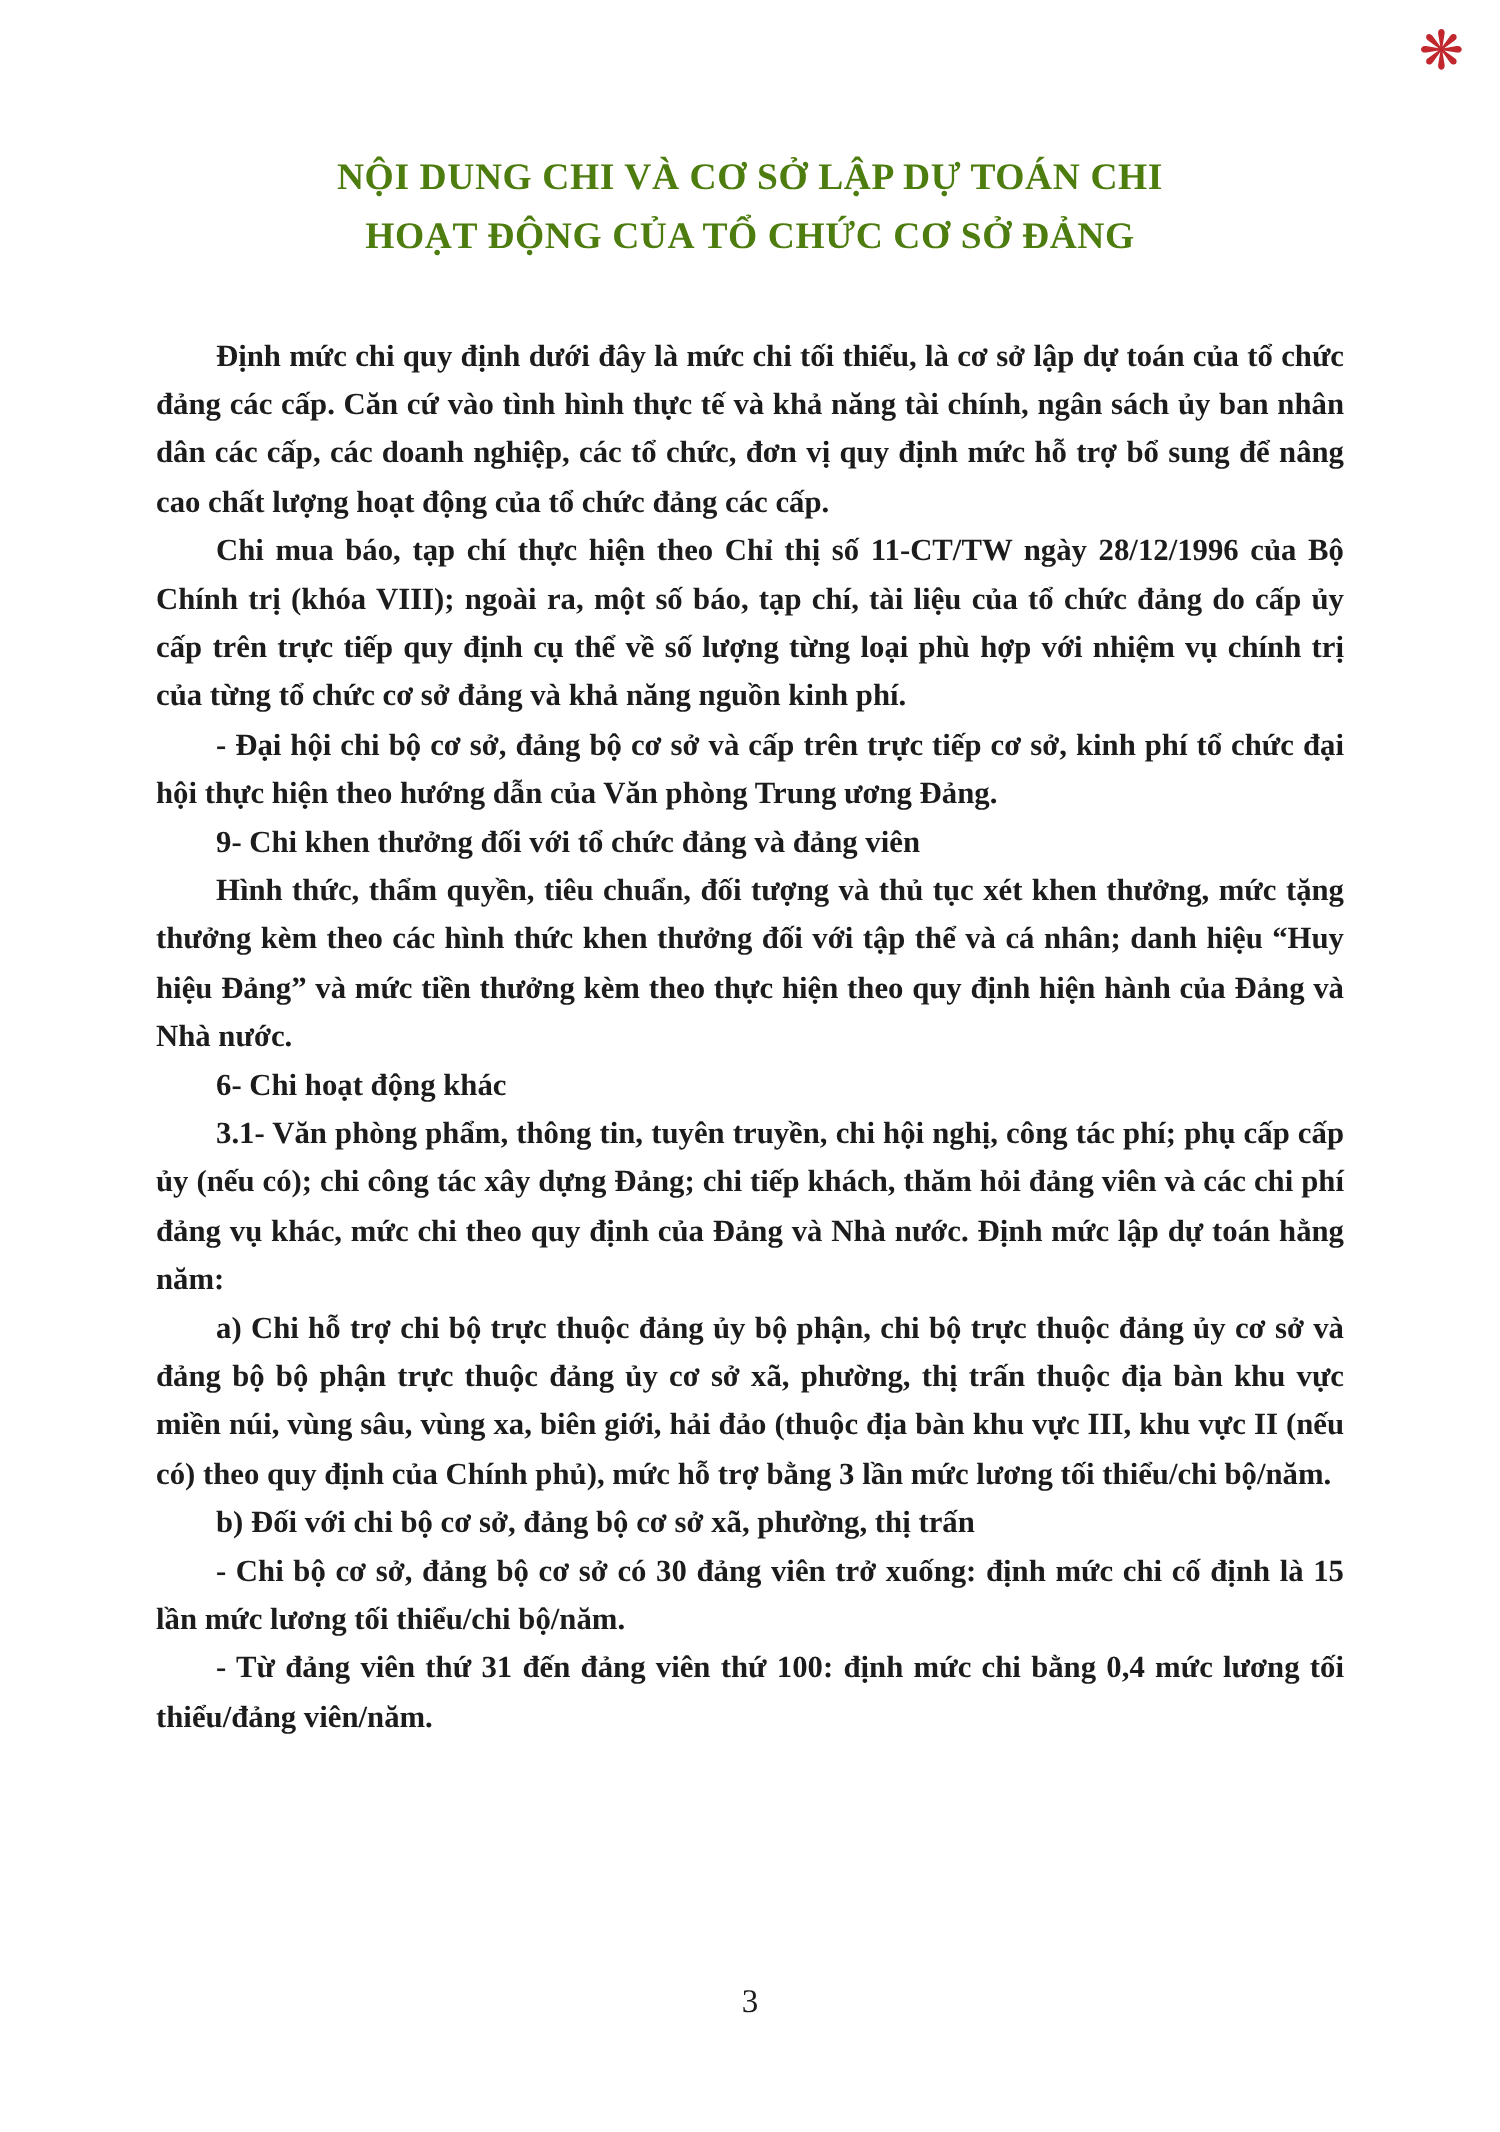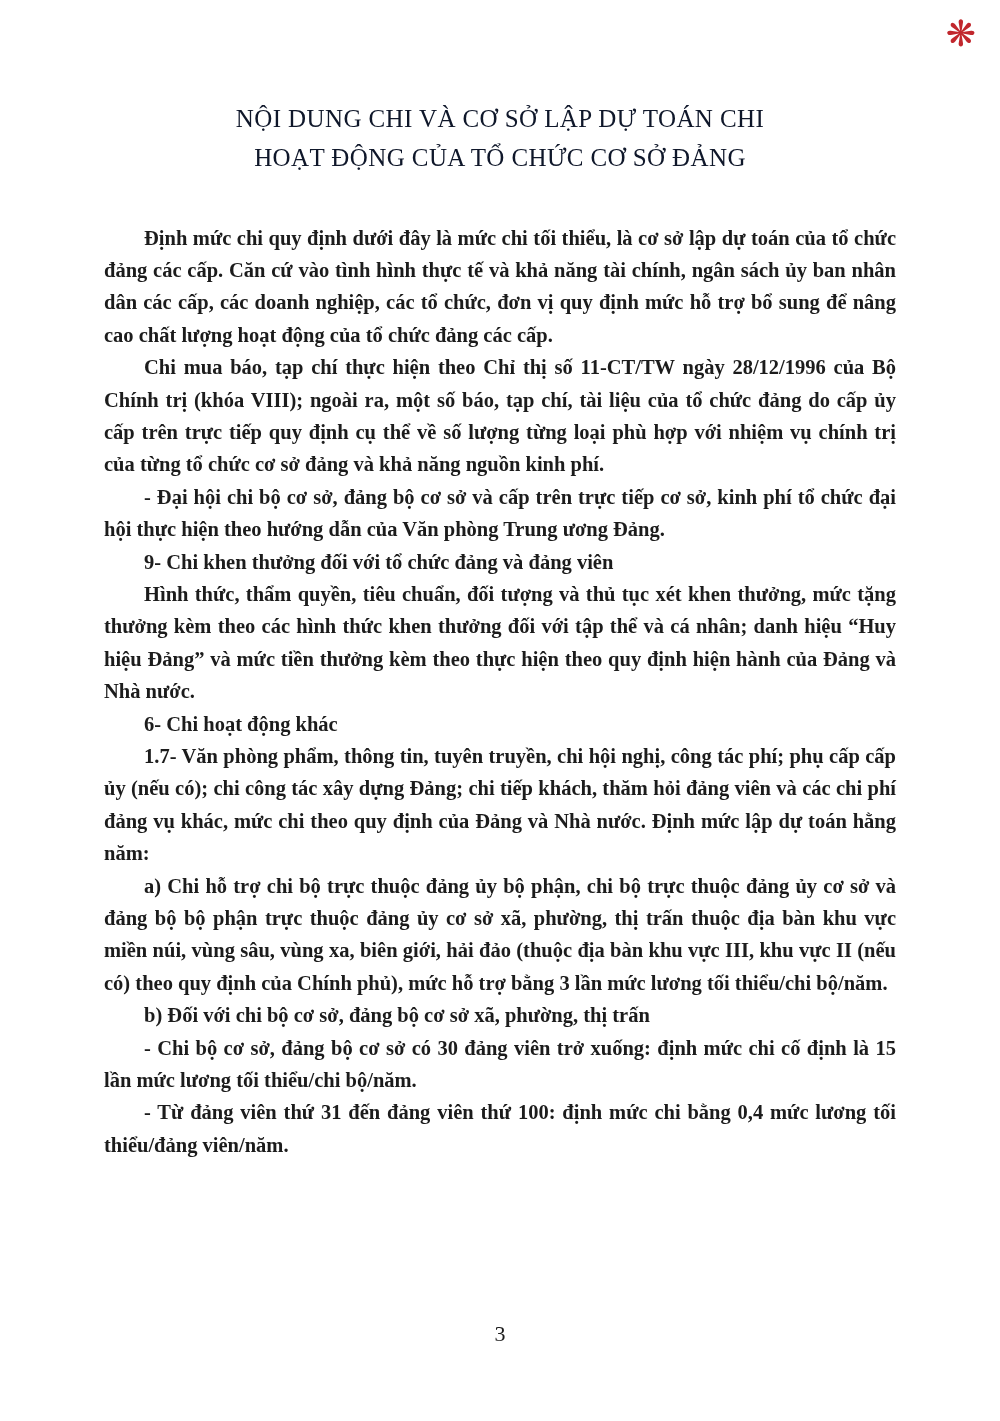--- a/index.html
+++ b/index.html
@@ -22,24 +22,24 @@
     right: 24px;
     font-size: 36px;
     line-height: 1;
     color: #c1272d;
   }
   .title {
     margin: 100px auto 0 auto;
     width: 840px;
     text-align: center;
     font-size: 25px;
-    font-weight: normal;
+    font-weight: bold;
     line-height: 1.55;
     letter-spacing: 0.4px;
-    color: #0f172a;
+    color: #4d7c0f;
   }
   .body-text {
     width: 792px;
     margin: 44px auto 0 auto;
     font-size: 20.5px;
     line-height: 32.4px;
     text-align: justify;
     color: #1c1c1c;
   }
   .body-text p {
@@ -69,21 +69,21 @@
     <span>HOẠT ĐỘNG CỦA TỔ CHỨC CƠ SỞ ĐẢNG</span>
   </h1>
 
   <div class="body-text">
     <p>Định mức chi quy định dưới đây là mức chi tối thiểu, là cơ sở lập dự toán của tổ chức đảng các cấp. Căn cứ vào tình hình thực tế và khả năng tài chính, ngân sách ủy ban nhân dân các cấp, các doanh nghiệp, các tổ chức, đơn vị quy định mức hỗ trợ bổ sung để nâng cao chất lượng hoạt động của tổ chức đảng các cấp.</p>
     <p>Chi mua báo, tạp chí thực hiện theo Chỉ thị số 11-CT/TW ngày 28/12/1996 của Bộ Chính trị (khóa VIII); ngoài ra, một số báo, tạp chí, tài liệu của tổ chức đảng do cấp ủy cấp trên trực tiếp quy định cụ thể về số lượng từng loại phù hợp với nhiệm vụ chính trị của từng tổ chức cơ sở đảng và khả năng nguồn kinh phí.</p>
     <p>- Đại hội chi bộ cơ sở, đảng bộ cơ sở và cấp trên trực tiếp cơ sở, kinh phí tổ chức đại hội thực hiện theo hướng dẫn của Văn phòng Trung ương Đảng.</p>
     <p>9- Chi khen thưởng đối với tổ chức đảng và đảng viên</p>
     <p>Hình thức, thẩm quyền, tiêu chuẩn, đối tượng và thủ tục xét khen thưởng, mức tặng thưởng kèm theo các hình thức khen thưởng đối với tập thể và cá nhân; danh hiệu “Huy hiệu Đảng” và mức tiền thưởng kèm theo thực hiện theo quy định hiện hành của Đảng và Nhà nước.</p>
     <p>6- Chi hoạt động khác</p>
-    <p>1.7- Văn phòng phẩm, thông tin, tuyên truyền, chi hội nghị, công tác phí; phụ cấp cấp ủy (nếu có); chi công tác xây dựng Đảng; chi tiếp khách, thăm hỏi đảng viên và các chi phí đảng vụ khác, mức chi theo quy định của Đảng và Nhà nước. Định mức lập dự toán hằng năm:</p>
+    <p>3.1- Văn phòng phẩm, thông tin, tuyên truyền, chi hội nghị, công tác phí; phụ cấp cấp ủy (nếu có); chi công tác xây dựng Đảng; chi tiếp khách, thăm hỏi đảng viên và các chi phí đảng vụ khác, mức chi theo quy định của Đảng và Nhà nước. Định mức lập dự toán hằng năm:</p>
     <p>a) Chi hỗ trợ chi bộ trực thuộc đảng ủy bộ phận, chi bộ trực thuộc đảng ủy cơ sở và đảng bộ bộ phận trực thuộc đảng ủy cơ sở xã, phường, thị trấn thuộc địa bàn khu vực miền núi, vùng sâu, vùng xa, biên giới, hải đảo (thuộc địa bàn khu vực III, khu vực II (nếu có) theo quy định của Chính phủ), mức hỗ trợ bằng 3 lần mức lương tối thiểu/chi bộ/năm.</p>
     <p>b) Đối với chi bộ cơ sở, đảng bộ cơ sở xã, phường, thị trấn</p>
     <p>- Chi bộ cơ sở, đảng bộ cơ sở có 30 đảng viên trở xuống: định mức chi cố định là 15 lần mức lương tối thiểu/chi bộ/năm.</p>
     <p>- Từ đảng viên thứ 31 đến đảng viên thứ 100: định mức chi bằng 0,4 mức lương tối thiểu/đảng viên/năm.</p>
   </div>
 
   <div class="page-number">3</div>
 
 </div>
 

